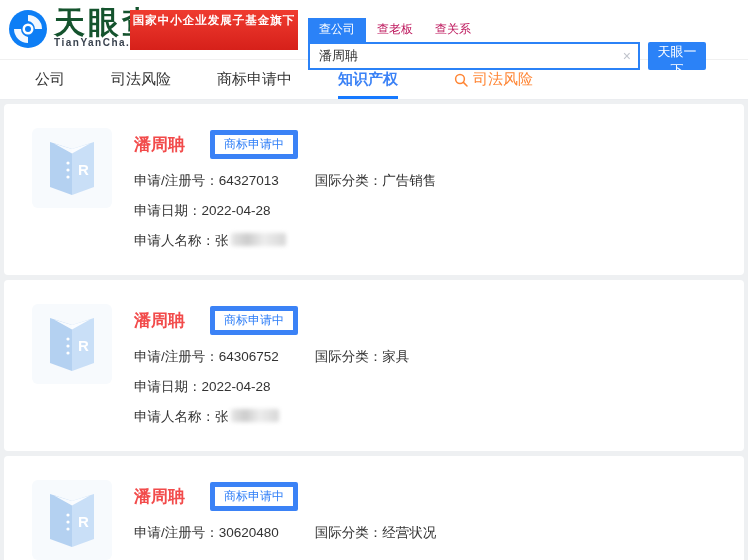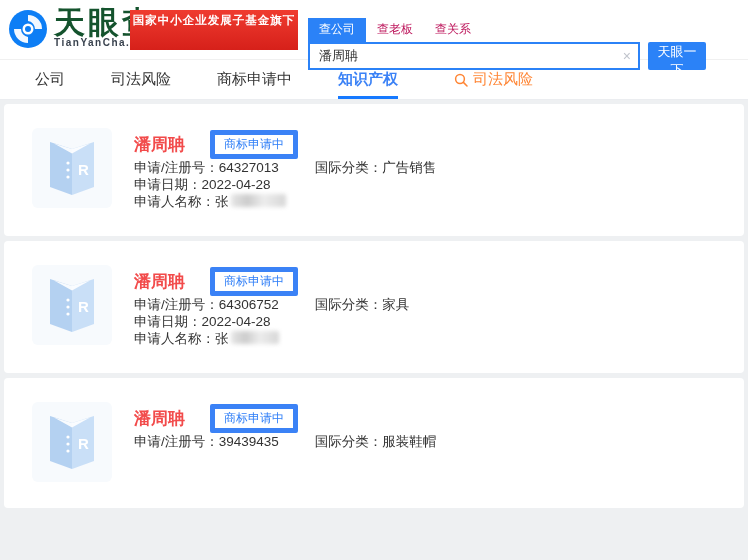--- a/index.html
+++ b/index.html
@@ -65,21 +65,21 @@
     background:#f7fafd; display:flex; align-items:center; justify-content:center;
     cursor:pointer;
   }
   .card-body { margin-left:22px; padding-top:2px; }
   .title-row { display:flex; align-items:center; }
   .tm-title { color:#f24b4b; font-size:17px; font-weight:bold; cursor:pointer; }
   .status-badge {
     margin-left:25px; border:5px solid #3b82f6; color:#2e7ef7;
     font-size:12px; padding:2px 9px; border-radius:2px; line-height:15px;
   }
-  .detail-row { font-size:13.5px; color:#333; line-height:17px; }
+  .detail-row { margin-top:13px; font-size:13.5px; color:#333; line-height:17px; }
   .col-first { display:inline-block; min-width:177px; }
   .blurred {
     display:inline-block; height:13px; vertical-align:-1px; margin-left:2px;
     background:linear-gradient(90deg,#e6e6e6,#cccccc 30%,#ededed 60%,#d6d6d6);
     filter:blur(2px); border-radius:2px;
   }
   .blur-1 { width:55px; }
   .blur-2 { width:48px; }
 </style>
 </head>
@@ -210,20 +210,20 @@
         <circle cx="24" cy="38" r="1.6" fill="#ffffff"></circle>
         <text x="34" y="36" font-size="15" font-weight="bold" fill="#ffffff" font-family="Liberation Sans, sans-serif">R</text>
       </svg>
     </div>
     <div class="card-body">
       <div class="title-row">
         <span class="tm-title">潘周聃</span>
         <span class="status-badge">商标申请中</span>
       </div>
       <div class="detail-row">
-        <span class="col-first"><span>申请/注册号：</span><span>39439435</span></span>
-        <span>国际分类：</span><span>服装鞋帽</span>
+        <span class="col-first"><span>申请/注册号：</span><span>30620480</span></span>
+        <span>国际分类：</span><span>经营状况</span>
       </div>
 
     </div>
   </div>
 
 </div>
 
 </body></html>

